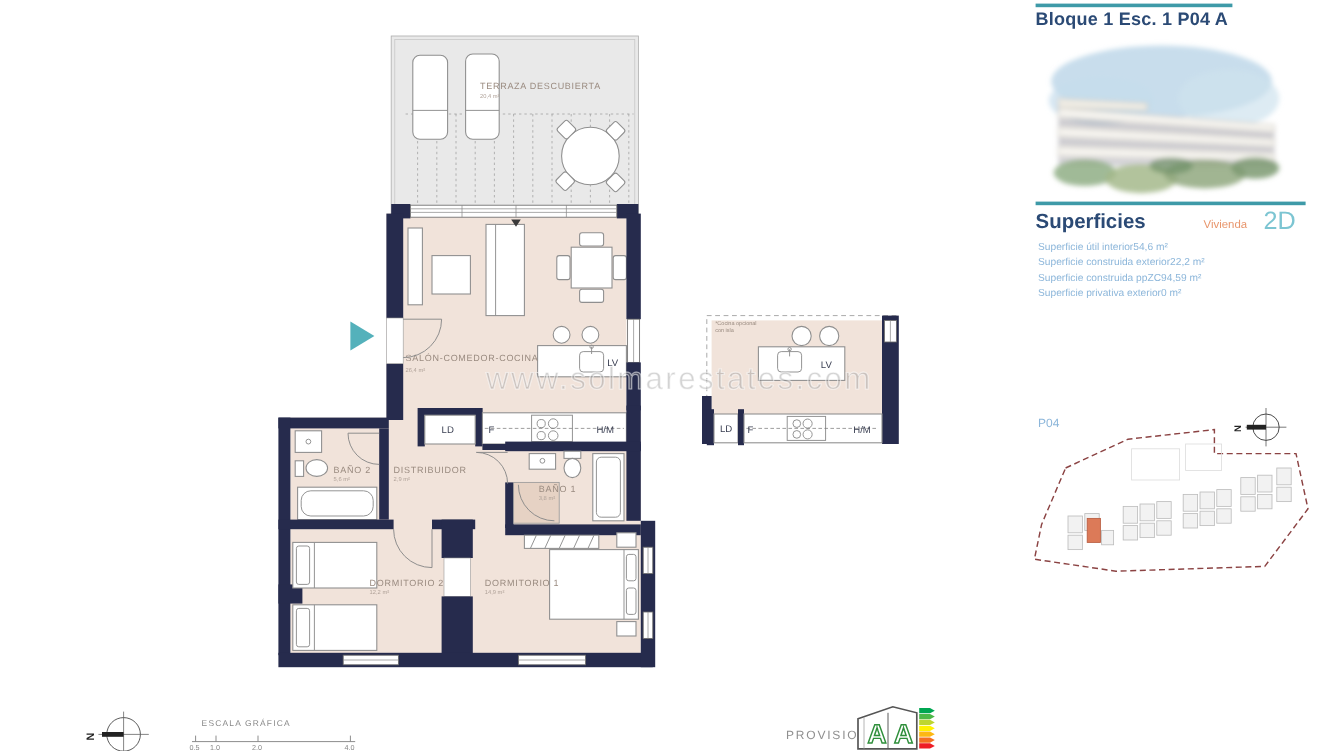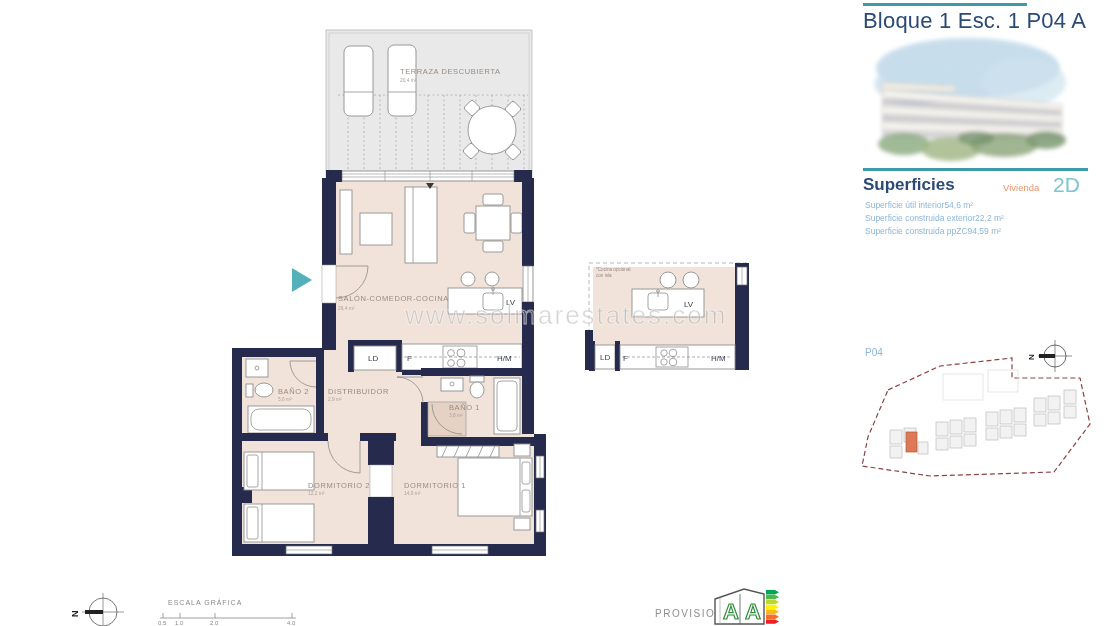--- a/index.html
+++ b/index.html
@@ -1,20 +1,20 @@
 <!DOCTYPE html>
 <html><head>
 <meta charset="utf-8">
 <style>
   html,body{margin:0;padding:0;background:#fff;}
   .page{position:relative;width:1110px;height:626px;background:#ffffff;overflow:hidden;
         font-family:"Liberation Sans",sans-serif;}
   .abs{position:absolute;}
   .rule{background:#3e9aa8;height:3px;}
-  .doc-title{font-size:22px;font-weight:normal;color:#2b4a75;letter-spacing:.2px;text-align:center;}
+  .doc-title{font-size:15px;font-weight:bold;color:#2b4a75;letter-spacing:.2px;text-align:center;}
   .sup-heading{font-size:17px;font-weight:bold;color:#2b4a75;}
   .viv-label{font-size:9.5px;color:#e8956b;}
   .viv-type{font-size:21px;color:#7cc5d2;}
   .sup-table{width:217px;font-size:8.5px;color:#8cb6da;}
   .sup-row{display:flex;line-height:13px;}
   .watermark{font-size:26px;font-weight:normal;letter-spacing:2px;color:rgba(140,140,140,0.38);
              -webkit-text-stroke:1px rgba(255,255,255,0.55);white-space:nowrap;text-align:center;}
   .provisional{font-size:10px;color:#8f8f8f;letter-spacing:1.5px;}
   
   .wall{fill:#262b4d;}
@@ -339,20 +339,24 @@
       <span>Superficie útil interior</span>
       <span>54,6 m²</span>
     </div>
     <div class="sup-row">
       <span>Superficie construida exterior</span>
       <span>22,2 m²</span>
     </div>
     <div class="sup-row">
       <span>Superficie construida ppZC</span>
       <span>94,59 m²</span>
+    </div>
+    <div class="sup-row">
+      <span>Superficie privativa exterior</span>
+      <span>0 m²</span>
     </div>
   </div>
 
   <svg class="abs" style="left:848px;top:334px;" width="250" height="148" viewBox="0 0 250 148">
     <text x="17" y="22" font-size="10" fill="#8cb6da" font-family="Liberation Sans, sans-serif">P04</text>
     <g>
       <circle cx="207" cy="22" r="11" fill="none" stroke="#444" stroke-width="0.8"></circle>
       <line x1="190" y1="22" x2="224" y2="22" stroke="#444" stroke-width="0.6"></line>
       <line x1="207" y1="6" x2="207" y2="38" stroke="#444" stroke-width="0.6"></line>
       <rect x="191" y="20" width="16" height="4" fill="#222"></rect>

